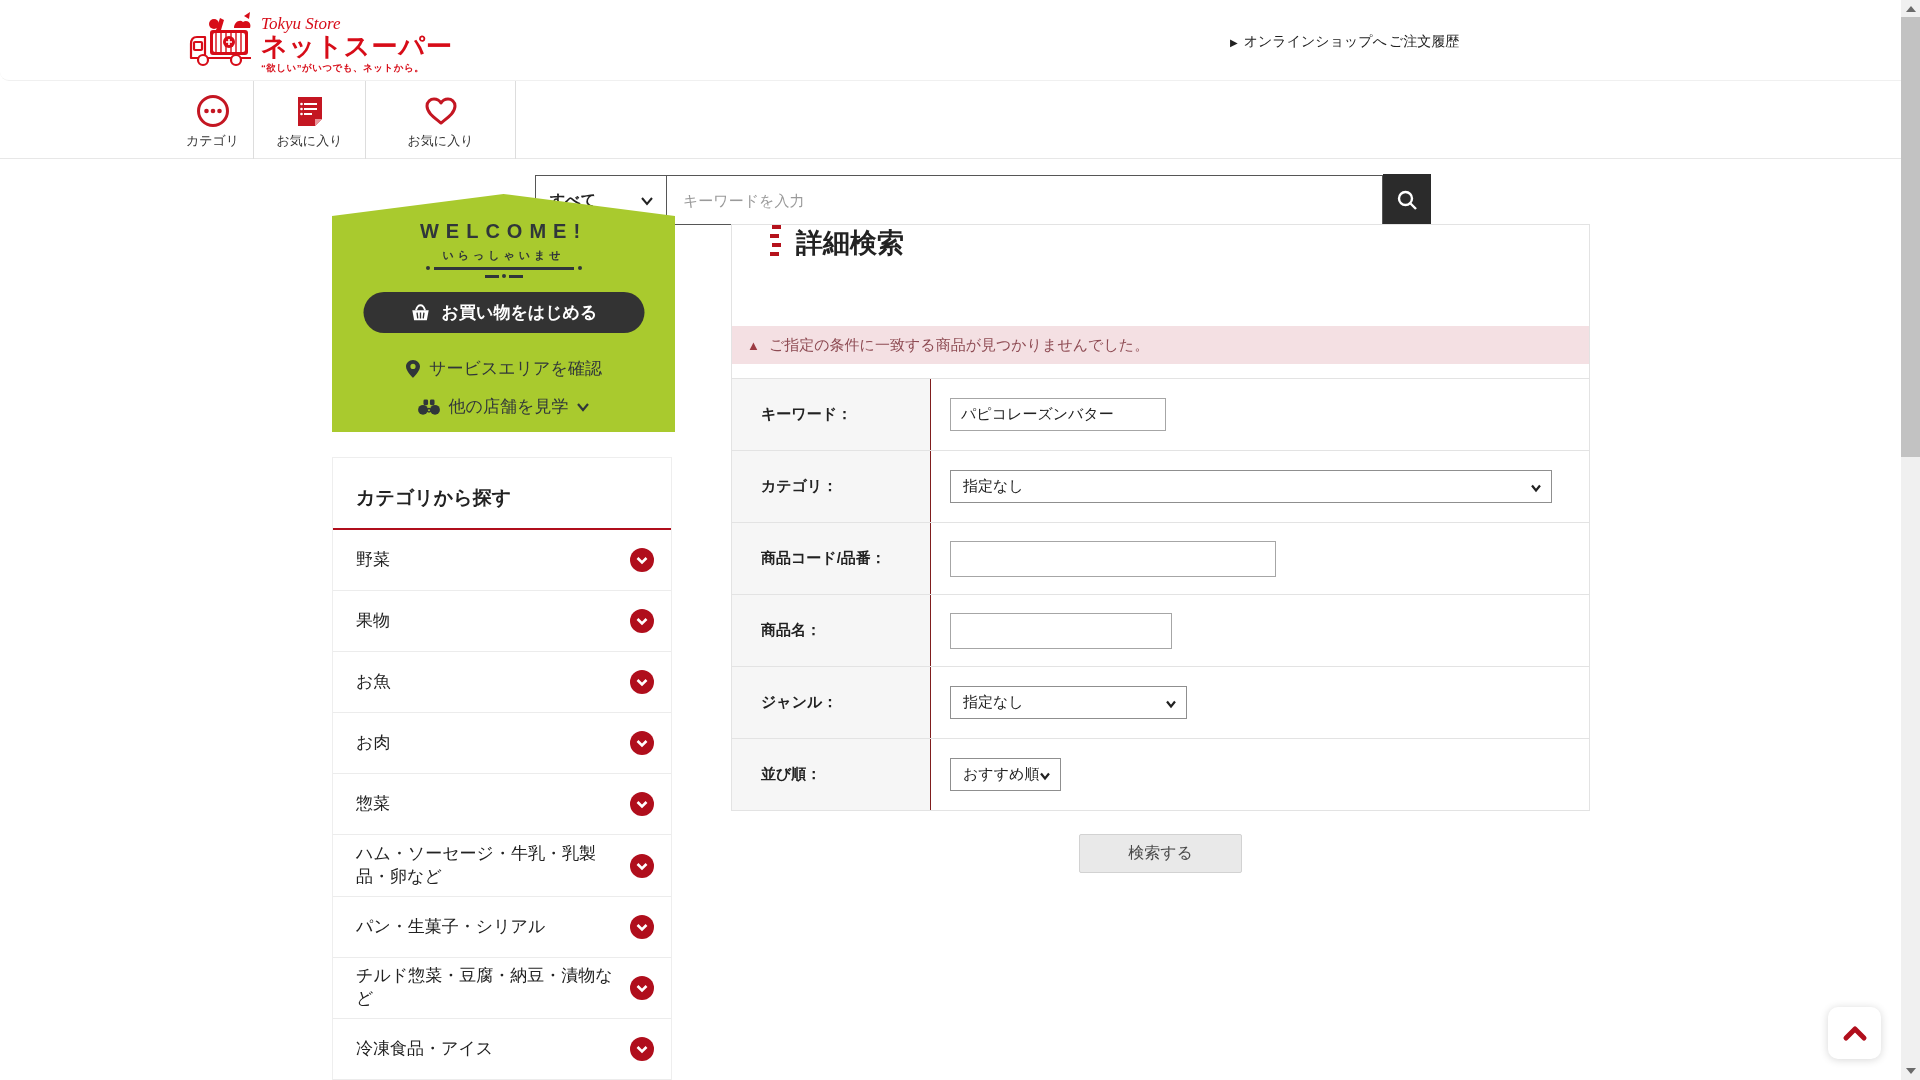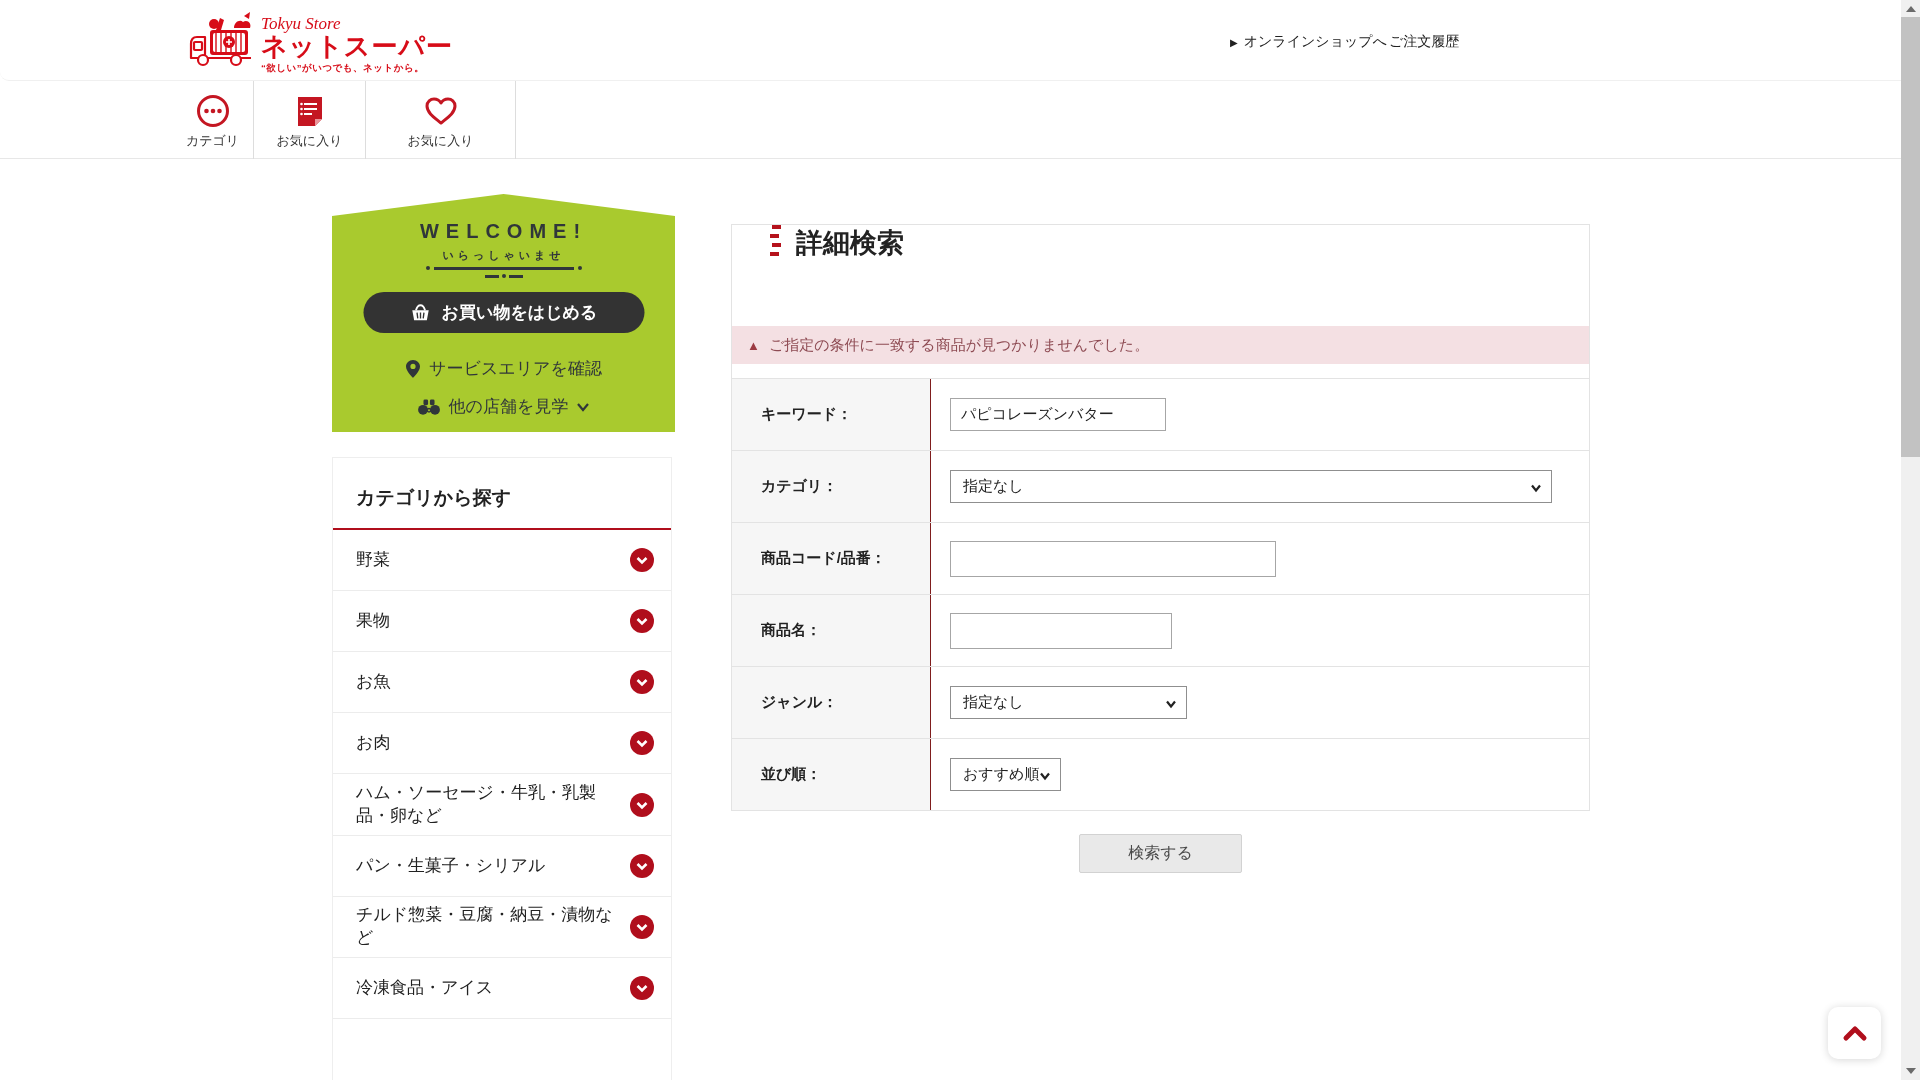--- a/index.html
+++ b/index.html
@@ -158,20 +158,35 @@
       <span class="lbl">お気に入り</span>
     </div>
     <div class="nav-item" style="width:150px;">
       <svg width="36" height="34" viewBox="0 0 36 32">
         <path d="M18,28 C12,23 4,18 4,11 C4,6.5 7.5,4 11,4 c3,0 5.5,1.5 7,4 c1.5,-2.5 4,-4 7,-4 c3.5,0 7,2.5 7,7 c0,7 -8,12 -14,17 z" fill="none" stroke="#c41622" stroke-width="3" stroke-linejoin="round"></path>
       </svg>
       <span class="lbl">お気に入り</span>
     </div>
   </div>
 
+  <div class="searchbar">
+    <div class="scope">
+      <span>すべて</span>
+      <svg width="16" height="16" viewBox="0 0 16 16">
+        <polyline points="3,5 8,11 13,5" fill="none" stroke="#222" stroke-width="2"></polyline>
+      </svg>
+    </div>
+    <input class="kw-input" type="text" placeholder="キーワードを入力" style="">
+    <button class="search-btn">
+      <svg width="24" height="24" viewBox="0 0 24 24">
+        <circle cx="10.5" cy="10.5" r="6.5" fill="none" stroke="#fff" stroke-width="2.4"></circle>
+        <line x1="15.5" y1="15.5" x2="21" y2="21" stroke="#fff" stroke-width="2.4"></line>
+      </svg>
+    </button>
+  </div>
 </nav>
 
 <section class="welcome">
   <div class="w-title">WELCOME!</div>
   <div class="w-sub">いらっしゃいませ</div>
   <div class="w-div">
     <div class="l1">
         <span class="dot"></span>
         <span class="ln" style="flex:1;"></span>
         <span class="dot"></span>
@@ -231,20 +246,27 @@
   </div>
   <div class="cat-row">
     <span>お魚</span>
     <svg class="chev" width="24" height="24" viewBox="0 0 24 24">
       <circle cx="12" cy="12" r="12" fill="#b00e1c"></circle>
         <polyline points="7.5,10 12,14.5 16.5,10" fill="none" stroke="#fff" stroke-width="2.6"></polyline>
     </svg>
   </div>
   <div class="cat-row">
     <span>お肉</span>
+    <svg class="chev" width="24" height="24" viewBox="0 0 24 24">
+      <circle cx="12" cy="12" r="12" fill="#b00e1c"></circle>
+        <polyline points="7.5,10 12,14.5 16.5,10" fill="none" stroke="#fff" stroke-width="2.6"></polyline>
+    </svg>
+  </div>
+  <div class="cat-row">
+    <span>惣菜</span>
     <svg class="chev" width="24" height="24" viewBox="0 0 24 24">
       <circle cx="12" cy="12" r="12" fill="#b00e1c"></circle>
         <polyline points="7.5,10 12,14.5 16.5,10" fill="none" stroke="#fff" stroke-width="2.6"></polyline>
     </svg>
   </div>
   <div class="cat-row" style="height:62px;">
     <span>ハム・ソーセージ・牛乳・乳製品・卵など</span>
     <svg class="chev" width="24" height="24" viewBox="0 0 24 24">
       <circle cx="12" cy="12" r="12" fill="#b00e1c"></circle>
         <polyline points="7.5,10 12,14.5 16.5,10" fill="none" stroke="#fff" stroke-width="2.6"></polyline>

